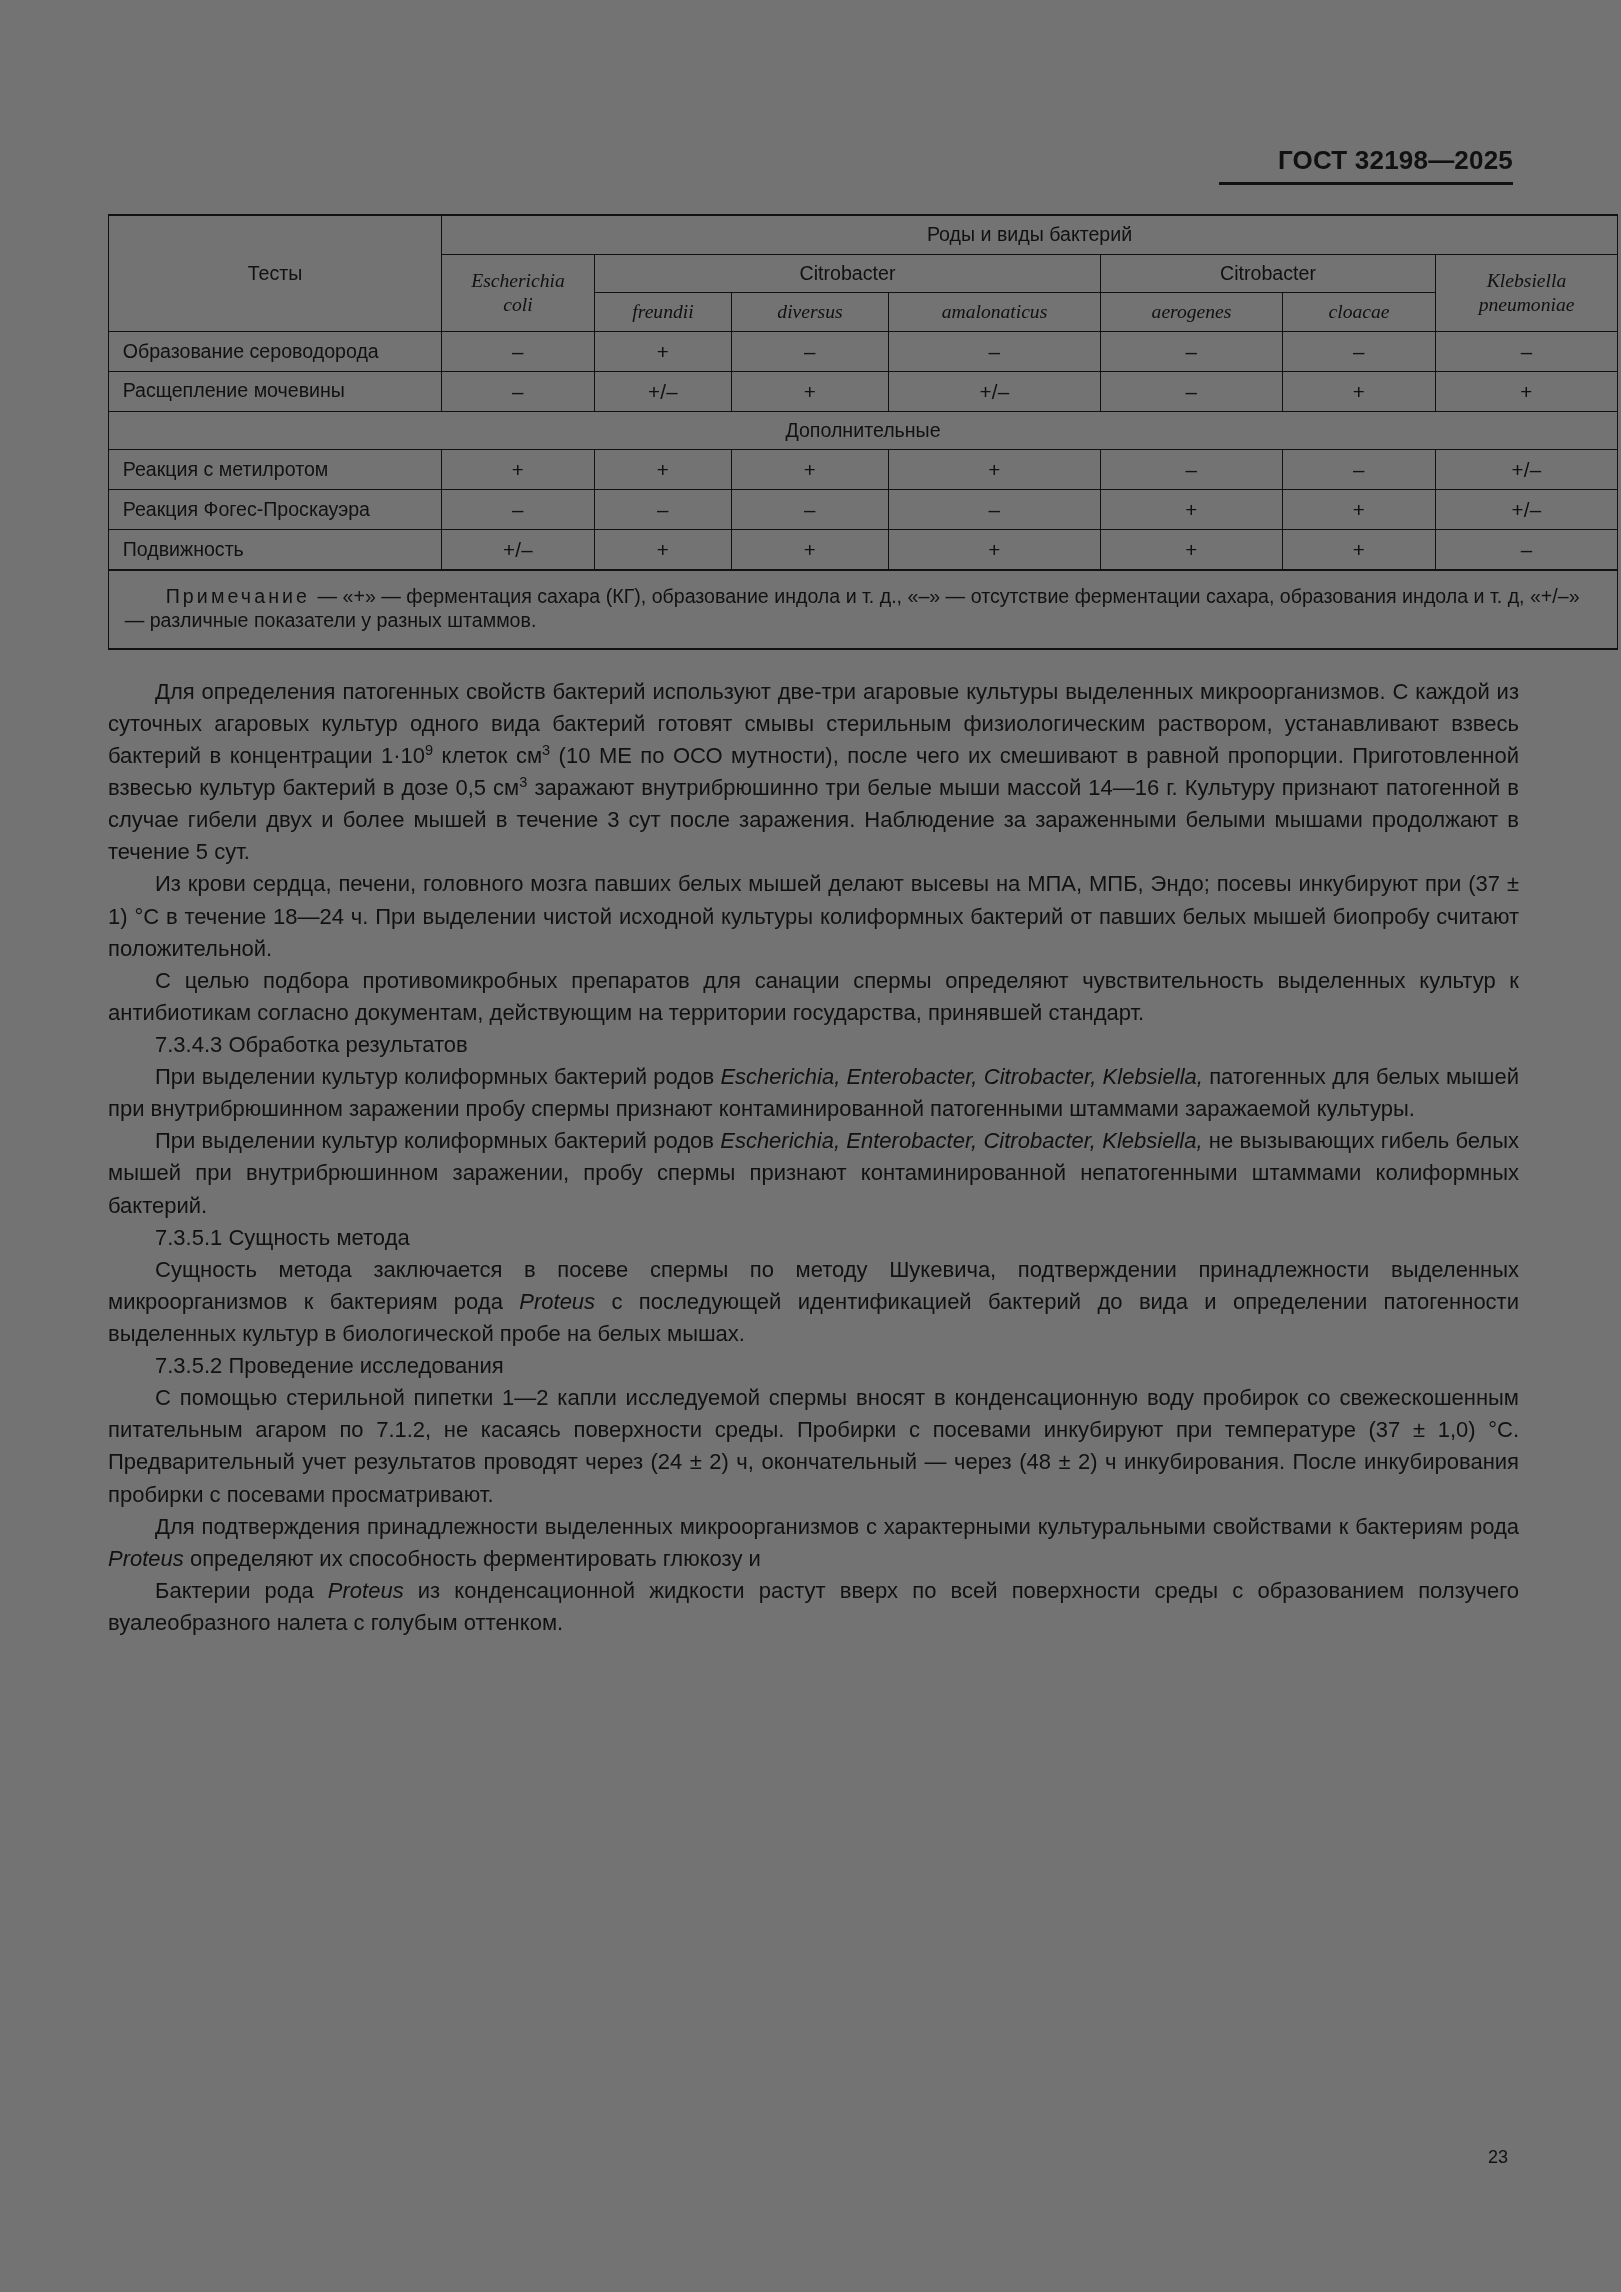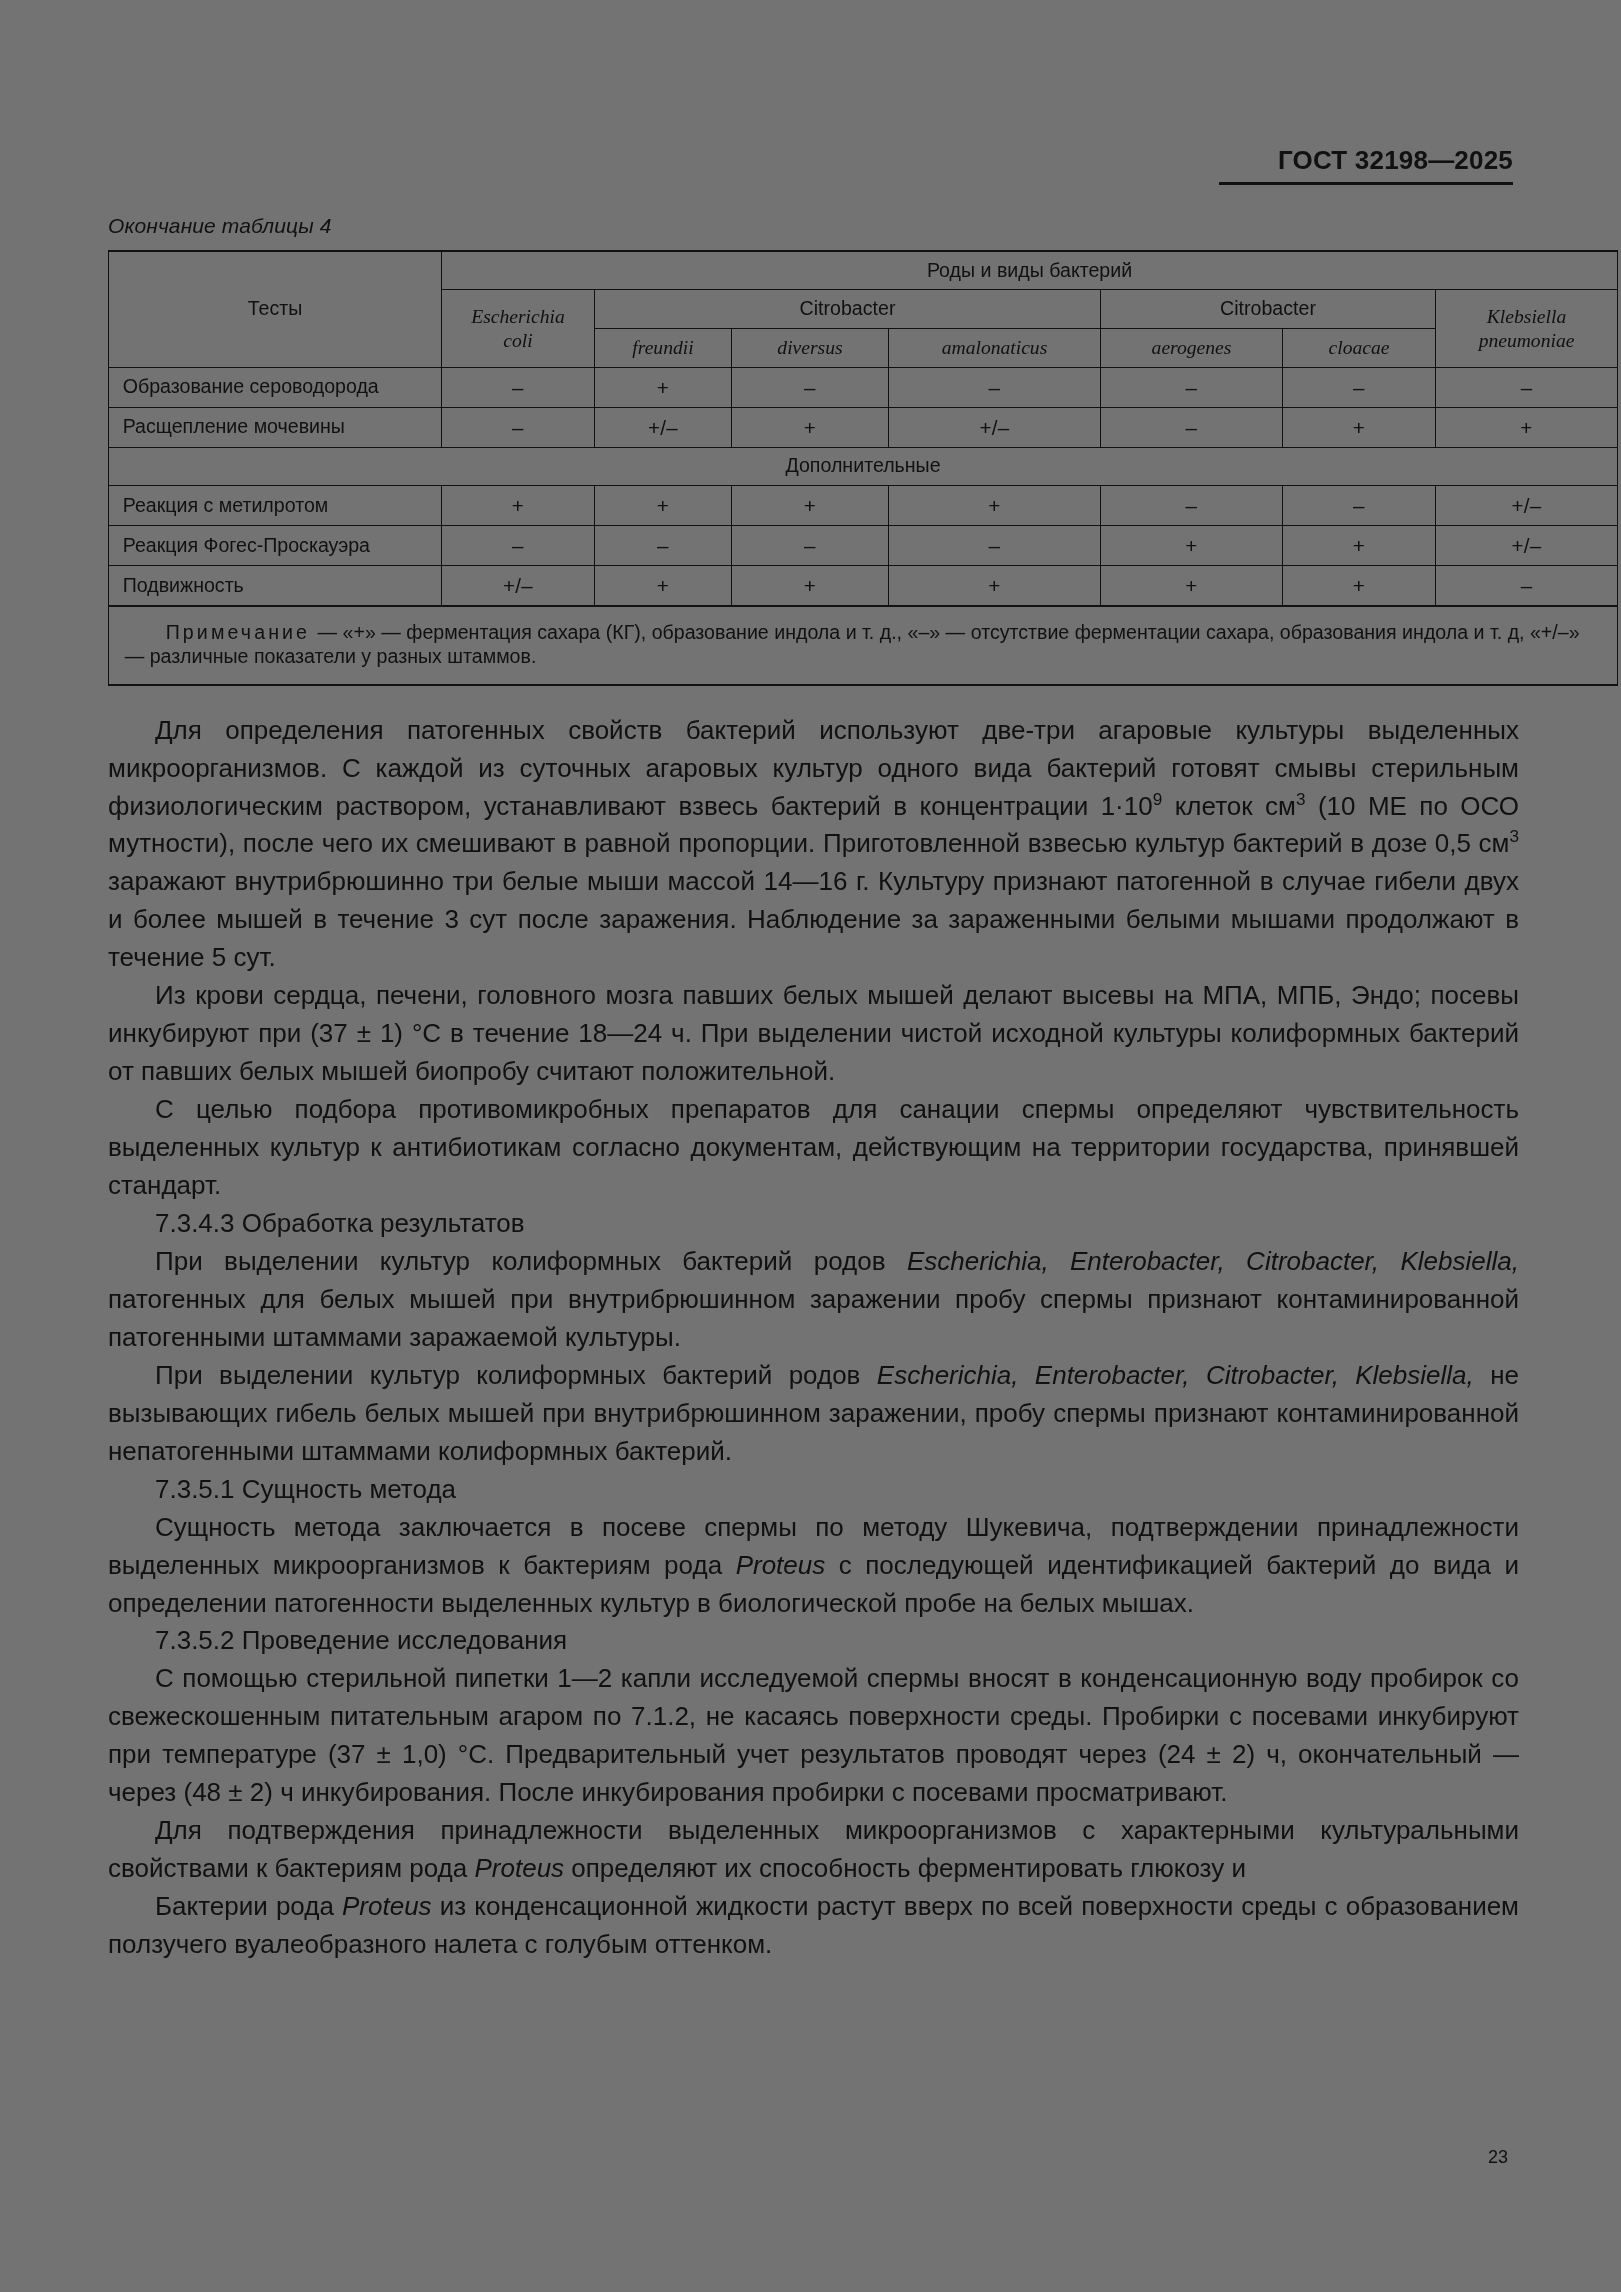--- a/index.html
+++ b/index.html
@@ -107,21 +107,21 @@
   }
   .note-lead {
     letter-spacing: 3.1px;
     margin-right: 2px;
   }
   .note-indent { display: inline-block; width: 41px; }
 
   
   .body-text {
     margin-top: 25.5px;
-    font-size: 26px;
+    font-size: 22px;
     line-height: 1.46;
     text-align: justify;
     text-justify: inter-word;
     hyphens: manual;
   }
   .body-text p {
     margin: 0;
     text-indent: 47px;
   }
   .body-text p.head {
@@ -146,21 +146,20 @@
 
 <div class="page">
 
   <div class="page-header">
     <span class="hdr-text">ГОСТ 32198—2025</span>
     <span class="hdr-rule"></span>
   </div>
 
   <div class="content">
 
-    <div class="table-caption">Окончание таблицы 4</div>
 
     <table class="gost">
       <colgroup>
         <col style="width:333px">
         <col style="width:153px">
         <col style="width:137px">
         <col style="width:157px">
         <col style="width:212px">
         <col style="width:182px">
         <col style="width:153px">

